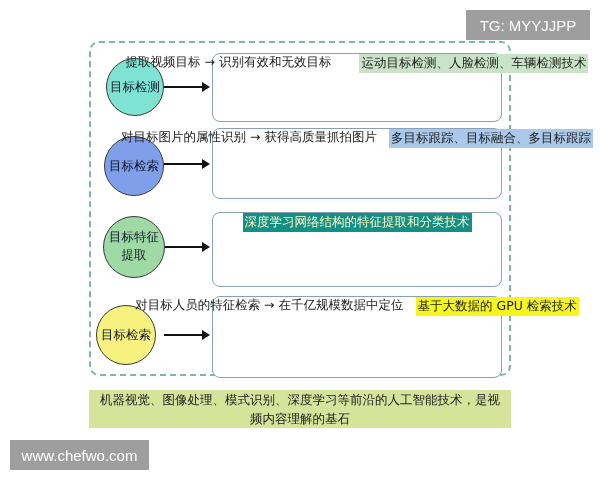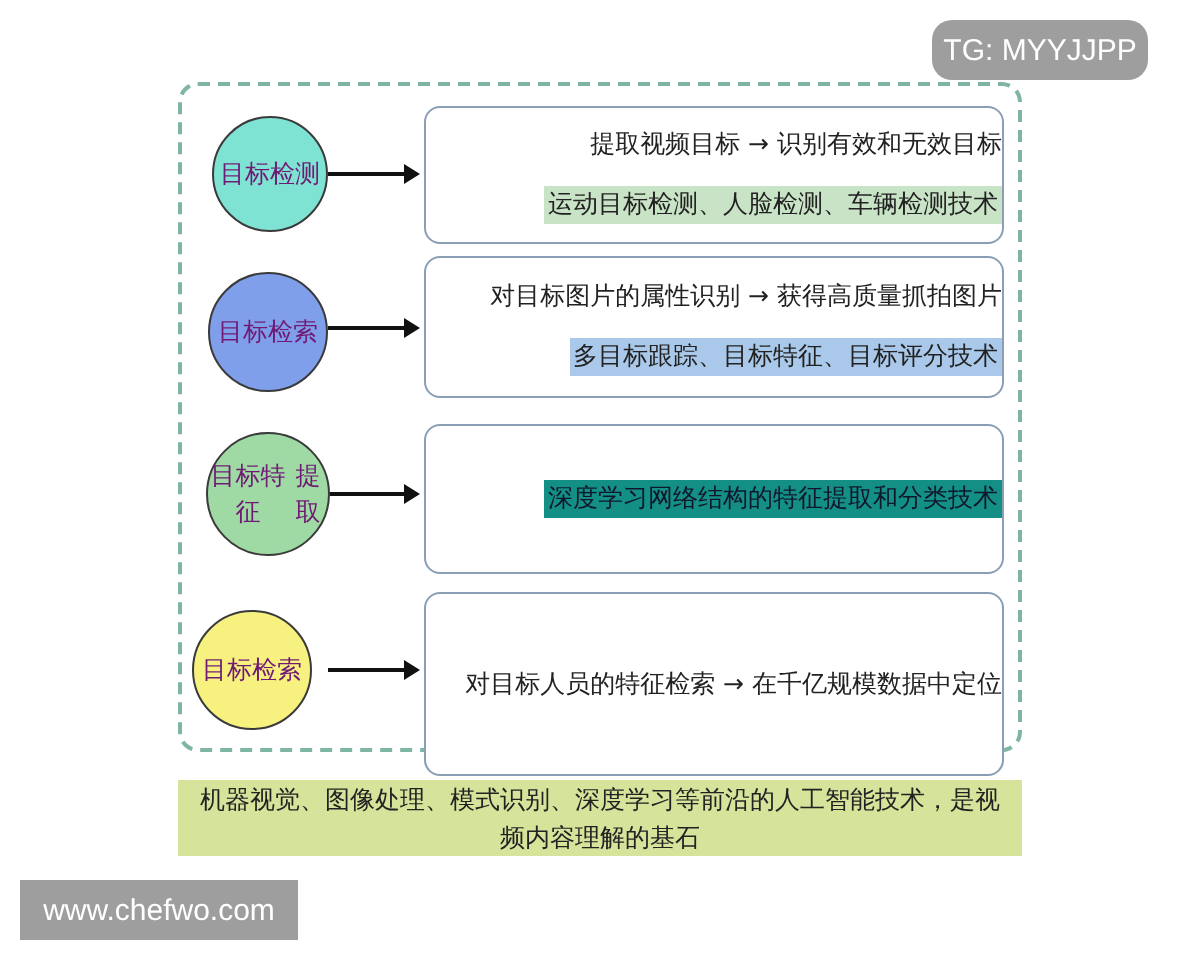--- a/index.html
+++ b/index.html
@@ -2,27 +2,27 @@
 <html><head>
 <meta charset="utf-8">
 <style>
   html, body { margin:0; padding:0; }
   body { width:600px; height:480px; background:#ffffff; position:relative; overflow:hidden;
          font-family:"DejaVu Sans","Liberation Sans",sans-serif; color:#222; }
   .container { position:absolute; left:89px; top:41px; width:422px; height:335px;
                border:2px dashed #7fb5a4; border-radius:10px; box-sizing:border-box; }
   .circle { position:absolute; border-radius:50%; border:1.5px solid #3a3a3a; box-sizing:border-box;
             display:flex; align-items:center; justify-content:center; text-align:center;
-            font-size:12.5px; line-height:18px; color:#701a75; }
+            font-size:12.5px; line-height:18px; color:#0f172a; }
   .arrow { position:absolute; height:2px; background:#111; }
   .arrow::after { content:""; position:absolute; right:-2px; top:-4px; border-left:8px solid #111;
                   border-top:5px solid transparent; border-bottom:5px solid transparent; }
   .box { position:absolute; left:212px; width:290px; border:1.5px solid #8a9fb5; border-radius:8px;
-         background:#fff; box-sizing:border-box; display:flex; flex-direction:column;
-         align-items:flex-end; justify-content:center; gap:12px; }
+         background:#fff; box-sizing:border-box; display:flex; flex-direction:row;
+         align-items:flex-start; justify-content:center; gap:12px; }
   .line1 { font-size:12.5px; white-space:nowrap; }
   .line2 { font-size:12.5px; white-space:nowrap; padding:1px 2px; }
   .banner { position:absolute; left:89px; top:390px; width:422px; height:38px; background:#d6e39a;
             display:flex; align-items:center; justify-content:center; text-align:center;
             font-size:12.5px; line-height:19px; padding:0 10px; box-sizing:border-box; }
   .wm { position:absolute; background:#9e9e9e; color:#fff; font-family:"Liberation Sans",sans-serif;
         display:flex; align-items:center; justify-content:center; }
 </style>
 </head>
 <body>
@@ -37,42 +37,43 @@
   <div class="line1">提取视频目标 → 识别有效和无效目标</div>
   <div class="line2" style="background:#c8e3c6;margin-left:16px;">运动目标检测、人脸检测、车辆检测技术</div>
 </div>
 
 <div class="circle" style="left:104px; top:136px; width:60px; height:60px; background:#7f9feb;">
   <span>目标检索</span>
 </div>
 <div class="arrow" style="left:164px; top:163px; width:44px;"></div>
 <div class="box" style="top:128px; height:71px;">
   <div class="line1">对目标图片的属性识别 → 获得高质量抓拍图片</div>
-  <div class="line2" style="background:#a9c8ea;">多目标跟踪、目标特征、目标评分技术</div>
+  <div class="line2" style="background:#a9c8ea;">多目标跟踪、目标融合、多目标跟踪</div>
 </div>
 
-<div class="circle" style="left:103px; top:216px; width:62px; height:62px; background:#9fd9a4; flex-direction:row;">
+<div class="circle" style="left:103px; top:216px; width:62px; height:62px; background:#9fd9a4; flex-direction:column;font-family:Liberation Mono, monospace;">
   <span>目标特征</span>
   <span>提取</span>
 </div>
 <div class="arrow" style="left:165px; top:246px; width:43px;"></div>
 <div class="box" style="top:212px; height:75px;">
-  <div class="line2" style="background:#148f86; color:#0f172a;">深度学习网络结构的特征提取和分类技术</div>
+  <div class="line2" style="background:#148f86; color:#fef9c3;">深度学习网络结构的特征提取和分类技术</div>
 </div>
 
 <div class="circle" style="left:96px; top:305px; width:60px; height:60px; background:#f7f17f;">
   <span>目标检索</span>
 </div>
 <div class="arrow" style="left:164px; top:334px; width:44px;"></div>
-<div class="box" style="top:296px; height:92px;">
+<div class="box" style="top:296px; height:82px;">
   <div class="line1">对目标人员的特征检索 → 在千亿规模数据中定位</div>
+  <div class="line2" style="background:#f7f520;">基于大数据的 GPU 检索技术</div>
 </div>
 
 <div class="banner">
   <span>机器视觉、图像处理、模式识别、深度学习等前沿的人工智能技术，是视频内容理解的基石</span>
 </div>
 
-<div class="wm" style="left:466px; top:10px; width:108px; height:30px; font-size:15px;border-radius:10px;">
+<div class="wm" style="left:466px; top:10px; width:124px; height:30px; font-size:15px;">
   <span>TG: MYYJJPP</span>
 </div>
 <div class="wm" style="left:10px; top:440px; width:139px; height:30px; font-size:15px;">
   <span>www.chefwo.com</span>
 </div>
 
 </body></html>

